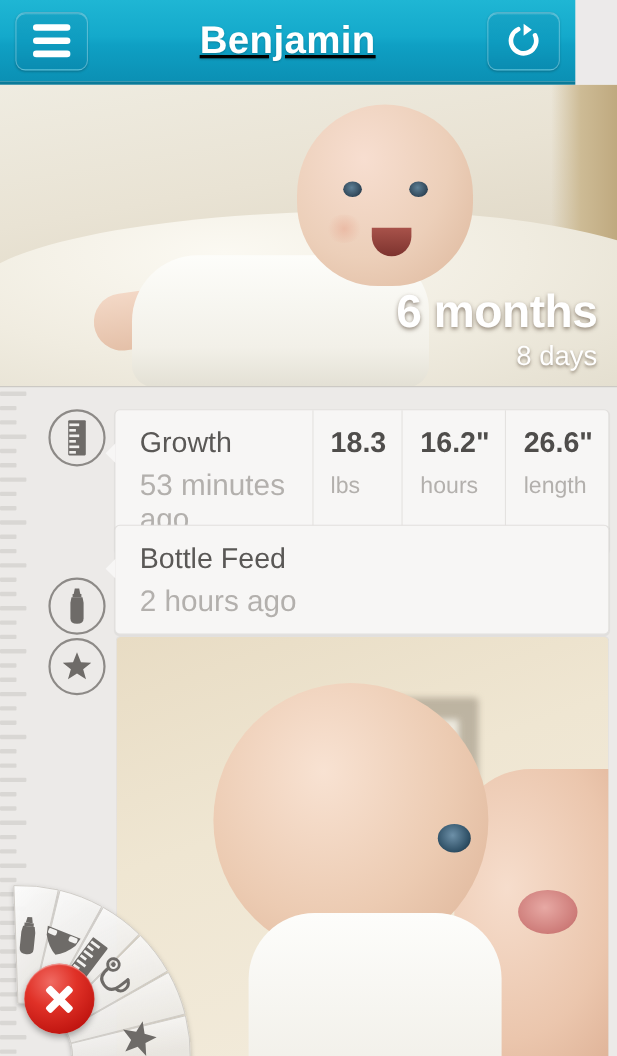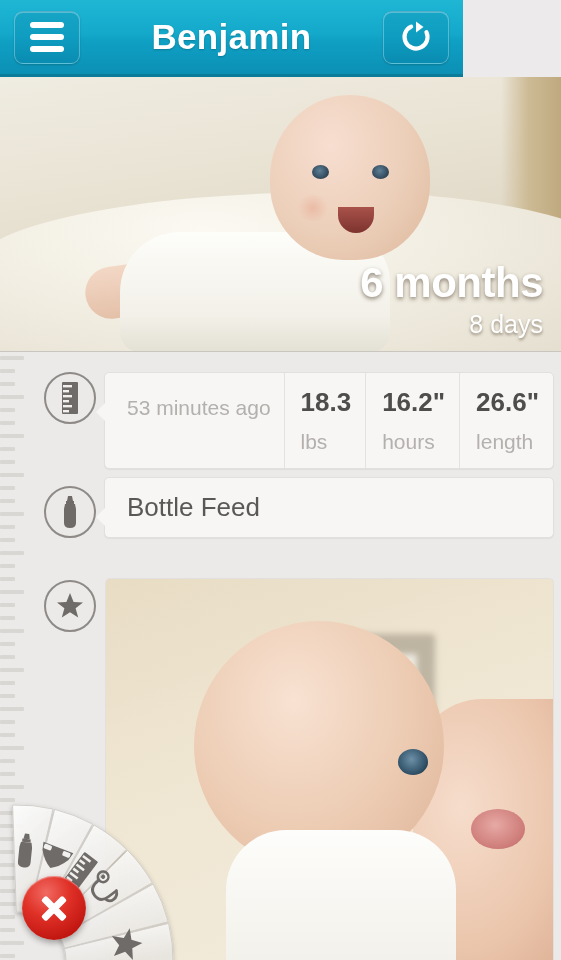--- a/index.html
+++ b/index.html
@@ -6,26 +6,27 @@
   html, body {
     width: 561px; height: 960px;
     font-family: "Liberation Sans", sans-serif;
     background: #eceaea;
     overflow: hidden;
   }
   #app { position: relative; width: 561px; height: 960px; overflow: hidden; }
 
   
   .header {
-    position: absolute; top: 0; left: 0; width: 463px; height: 77px;
+    position: absolute; top: 0; left: 0; width: 523px; height: 77px;
     background: linear-gradient(to bottom, #1fb6d4 0%, #14a9cb 45%, #0fa0c4 55%, #0b90b4 100%);
     border-bottom: 3px solid #0a7b99;
     display: flex; align-items: center; justify-content: space-between;
     padding: 0 14px;
     z-index: 30;
+    text-decoration: underline;
   }
   .hdr-btn {
     width: 66px; height: 53px; border-radius: 9px;
     background: linear-gradient(to bottom, #17a5c6 0%, #0e9cc0 50%, #0a8cb1 100%);
     border: 1px solid rgba(255,255,255,0.30);
     box-shadow: inset 0 1px 0 rgba(255,255,255,0.28), 0 1px 2px rgba(0,0,0,0.20);
     display: flex; align-items: center; justify-content: center;
     cursor: pointer;
   }
   .burger { width: 34px; display: flex; flex-direction: column; gap: 6px; }
@@ -132,21 +133,21 @@
     display: flex; align-items: stretch;
     cursor: pointer;
   }
   .card::before {
     content: ""; position: absolute; left: -9px; top: 30px;
     border-top: 9px solid transparent; border-bottom: 9px solid transparent;
     border-right: 9px solid #f7f6f5;
   }
   .card-main { padding: 15px 0 14px 22px; flex: 1 1 auto; min-width: 0; }
   .card-title { font-size: 26px; color: #5a5856; line-height: 1.15; }
-  .card-sub { font-size: 21px; color: #b3b0ad; margin-top: 8px; }
+  .card-sub { font-size: 27px; color: #b3b0ad; margin-top: 8px; }
   .stat {
     flex: 0 0 auto; padding: 15px 14px 14px 16px;
     border-left: 1px solid #e4e2e0;
   }
   .stat .val { font-size: 26px; font-weight: bold; color: #4f4d4b; line-height: 1.15; }
   .stat .unit { font-size: 21px; color: #b3b0ad; margin-top: 12px; }
   .stat.wide { flex: 1 1 auto; }
 
   
   .photo-card {
@@ -326,20 +327,21 @@
           <rect x="6" y="4" width="9" height="2.4" fill="#f2f1ef"></rect>
           <rect x="6" y="9" width="6" height="2.4" fill="#f2f1ef"></rect>
           <rect x="6" y="14" width="9" height="2.4" fill="#f2f1ef"></rect>
           <rect x="6" y="19" width="6" height="2.4" fill="#f2f1ef"></rect>
           <rect x="6" y="24" width="9" height="2.4" fill="#f2f1ef"></rect>
           <rect x="6" y="29" width="6" height="2.4" fill="#f2f1ef"></rect>
         </svg>
       </div>
       <div class="card">
         <div class="card-main">
+          <div class="card-title">Growth</div>
           <div class="card-sub">53 minutes ago</div>
         </div>
         <div class="stat">
           <div class="val">18.3</div>
           <div class="unit">lbs</div>
         </div>
         <div class="stat">
           <div class="val">16.2"</div>
           <div class="unit">hours</div>
         </div>
@@ -354,20 +356,21 @@
       <div class="entry-icon">
         <svg width="24" height="34" viewBox="0 0 24 34">
           <path d="M10 1 L14 1 L15 6 L9 6 Z" fill="#6e6b68"></path>
           <rect x="8" y="6" width="8" height="3" fill="#6e6b68"></rect>
           <path d="M7 9 L17 9 L18 14 L18 28 Q18 33 12 33 Q6 33 6 28 L6 14 Z" fill="#6e6b68"></path>
         </svg>
       </div>
       <div class="card">
         <div class="card-main">
           <div class="card-title">Bottle Feed</div>
+          <div class="card-sub">2 hours ago</div>
         </div>
       </div>
     </div>
 
     <div class="entry" style="top:228px;">
       <div class="entry-icon">
         <svg width="30" height="30" viewBox="0 0 30 30">
           <path d="M15 2 L18.6 11 L28 11.4 L20.6 17.3 L23.2 26.5 L15 21.2 L6.8 26.5 L9.4 17.3 L2 11.4 L11.4 11 Z" fill="#6e6b68"></path>
         </svg>
       </div>

